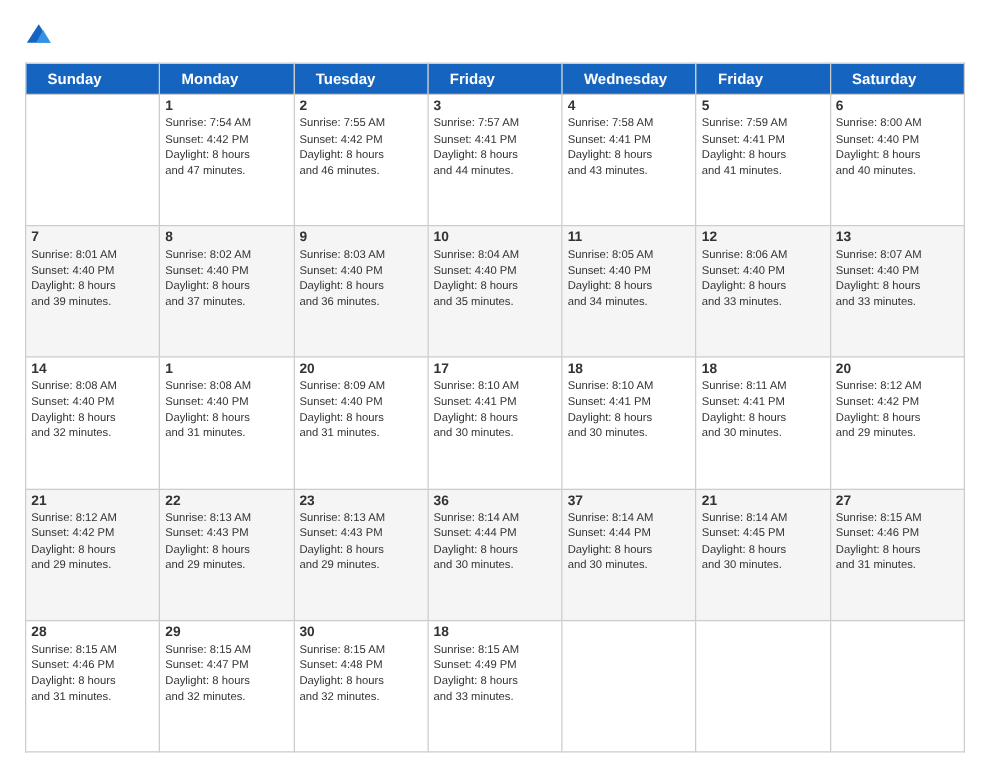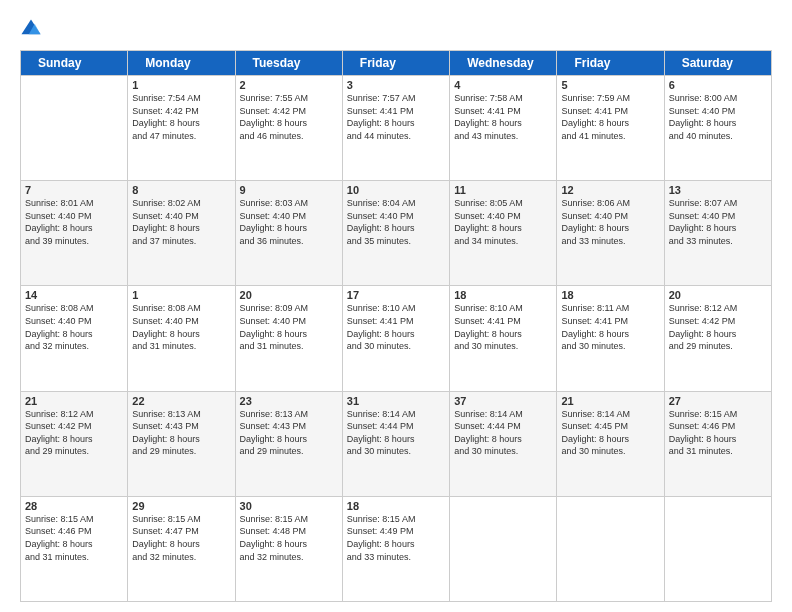--- a/index.html
+++ b/index.html
@@ -222,21 +222,21 @@
           </td>
           <td>
             <span class="day-number">22</span>
             <div class="day-info">Sunrise: 8:13 AM<br>Sunset: 4:43 PM<br>Daylight: 8 hours<br>and 29 minutes.</div>
           </td>
           <td>
             <span class="day-number">23</span>
             <div class="day-info">Sunrise: 8:13 AM<br>Sunset: 4:43 PM<br>Daylight: 8 hours<br>and 29 minutes.</div>
           </td>
           <td>
-            <span class="day-number">31</span>
+            <span class="day-number">36</span>
             <div class="day-info">Sunrise: 8:14 AM<br>Sunset: 4:44 PM<br>Daylight: 8 hours<br>and 30 minutes.</div>
           </td>
           <td>
             <span class="day-number">37</span>
             <div class="day-info">Sunrise: 8:14 AM<br>Sunset: 4:44 PM<br>Daylight: 8 hours<br>and 30 minutes.</div>
           </td>
           <td>
             <span class="day-number">21</span>
             <div class="day-info">Sunrise: 8:14 AM<br>Sunset: 4:45 PM<br>Daylight: 8 hours<br>and 30 minutes.</div>
           </td>

